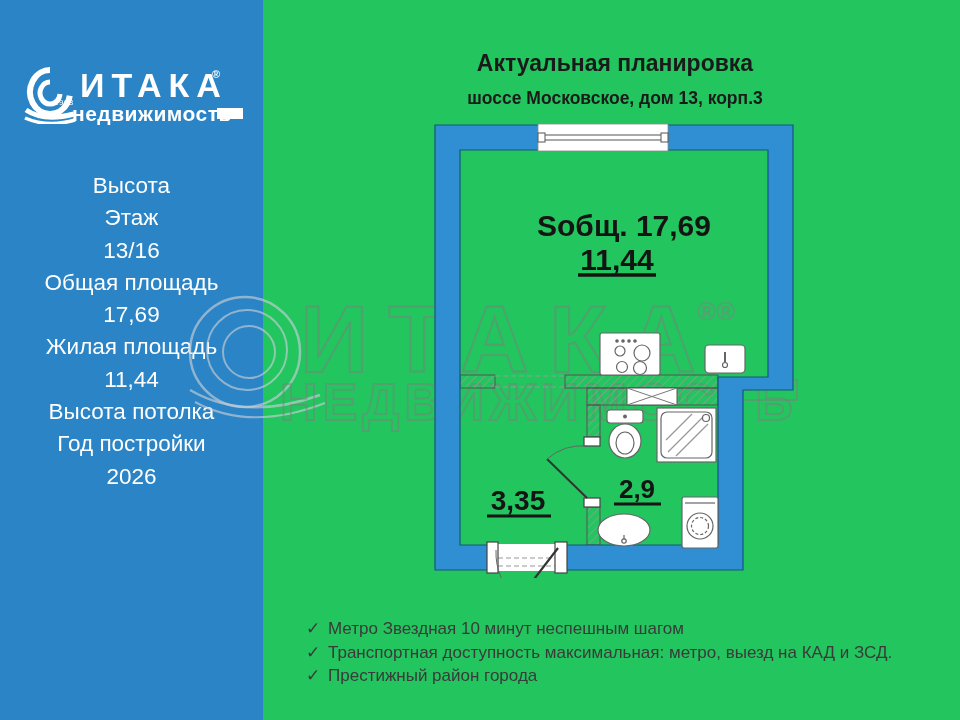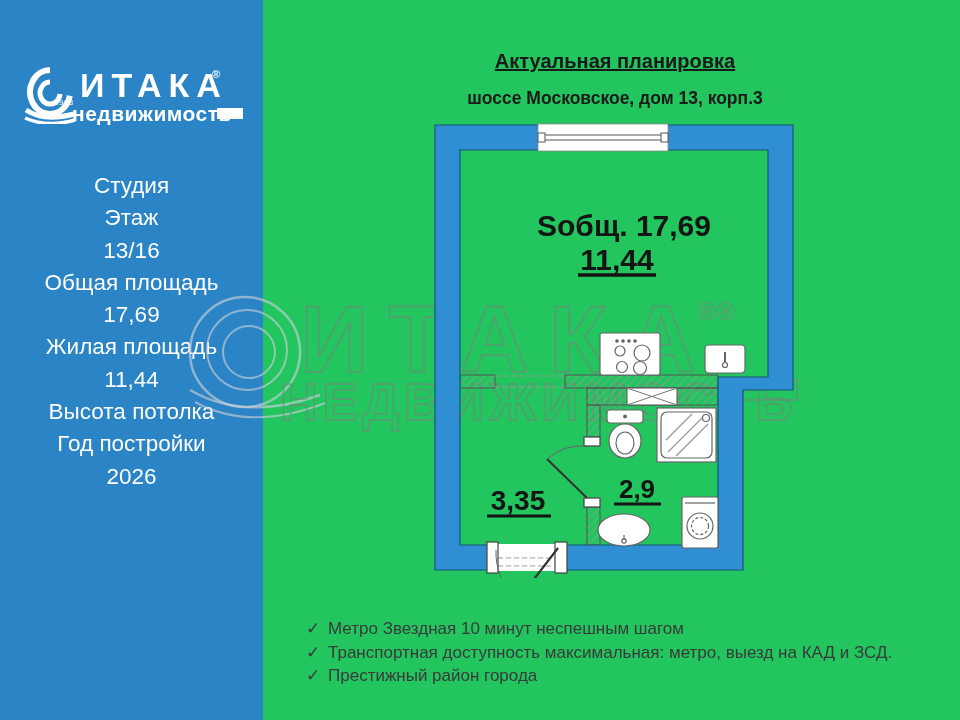--- a/index.html
+++ b/index.html
@@ -11,21 +11,21 @@
   .logo-swirl{position:absolute;left:0;top:2px;}
   .logo-brand{position:absolute;left:56px;top:8px;font-size:34px;font-weight:bold;letter-spacing:7px;line-height:30px;}
   .logo-reg{position:absolute;left:188px;top:6px;font-size:11px;font-weight:bold;}
   .logo-sub{position:absolute;left:48px;top:40px;font-size:21px;font-weight:bold;letter-spacing:.5px;}
   .logo-year{position:absolute;left:30px;top:36px;font-size:8px;letter-spacing:.5px;}
   .logo-bar{position:absolute;left:193px;top:46px;width:26px;height:11px;background:#fff;}
   .stats{position:absolute;left:0;top:170px;width:263px;text-align:center;color:#ffffff;
          font-size:22.5px;line-height:32.3px;font-weight:400;}
   
   .hdr{position:absolute;left:280px;top:0;width:670px;text-align:center;color:#1a1a1a;z-index:3;}
-  .hdr-title{position:absolute;left:0;top:50px;width:670px;font-size:20px;font-weight:bold;text-decoration:underline;}
+  .hdr-title{position:absolute;left:0;top:50px;width:670px;font-size:23px;font-weight:bold;}
   .hdr-sub{position:absolute;left:0;top:88px;width:670px;font-size:17.5px;font-weight:bold;}
   
   .wm{position:absolute;left:185px;top:270px;z-index:2;pointer-events:none;}
   
   .plan{position:absolute;left:420px;top:118px;z-index:3;}
   
   .features{position:absolute;left:306px;top:617px;width:620px;z-index:3;color:#3a3a3a;
             font-size:17px;line-height:23.5px;}
   .feat-row{white-space:nowrap;}
   .feat-check{display:inline-block;width:22px;}
@@ -45,21 +45,21 @@
           <path d="M1,54 Q24,64 51,56" stroke-width="3.5"></path>
         </g>
       </svg>
       <div class="logo-brand">ИТАКА</div>
       <div class="logo-reg">®</div>
       <div class="logo-sub">недвижимость</div>
       <div class="logo-year">1993</div>
       <div class="logo-bar"></div>
     </div>
     <div class="stats">
-      <div>Студия</div>
+      <div>Высота</div>
       <div>Этаж</div>
       <div>13/16</div>
       <div>Общая площадь</div>
       <div>17,69</div>
       <div>Жилая площадь</div>
       <div>11,44</div>
       <div>Высота потолка</div>
       <div>Год постройки</div>
       <div>2026</div>
     </div>

